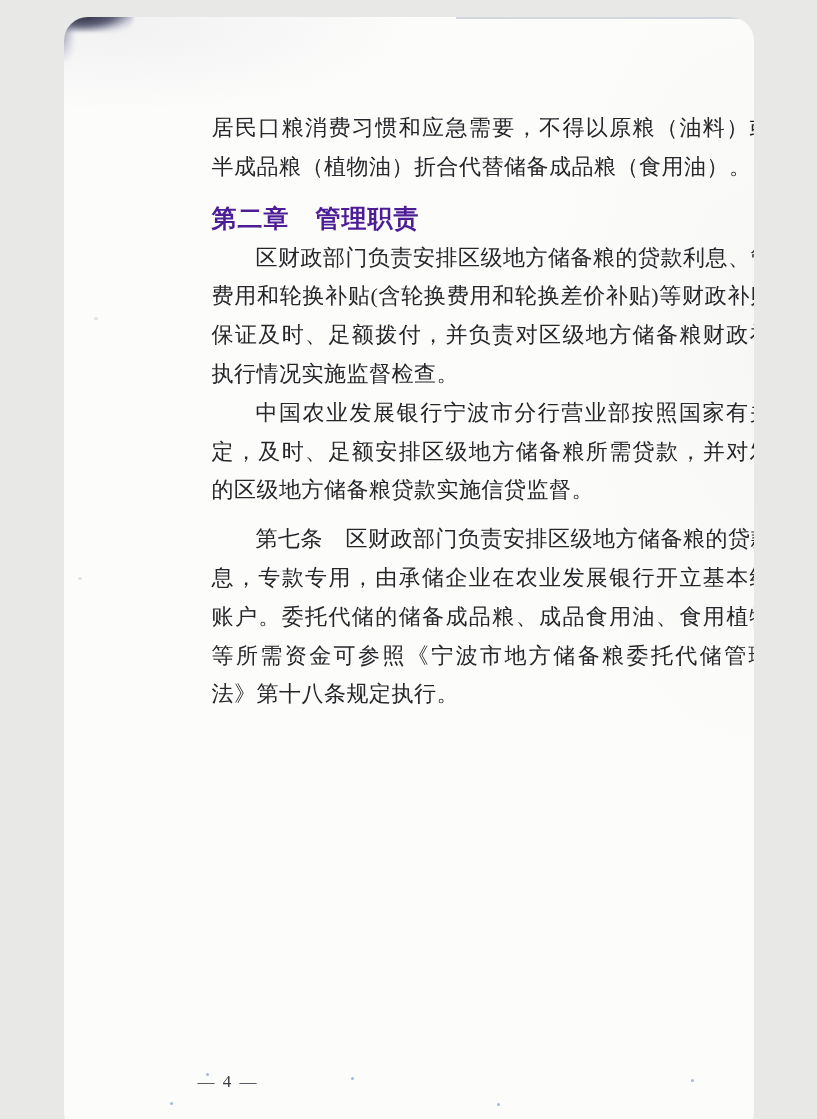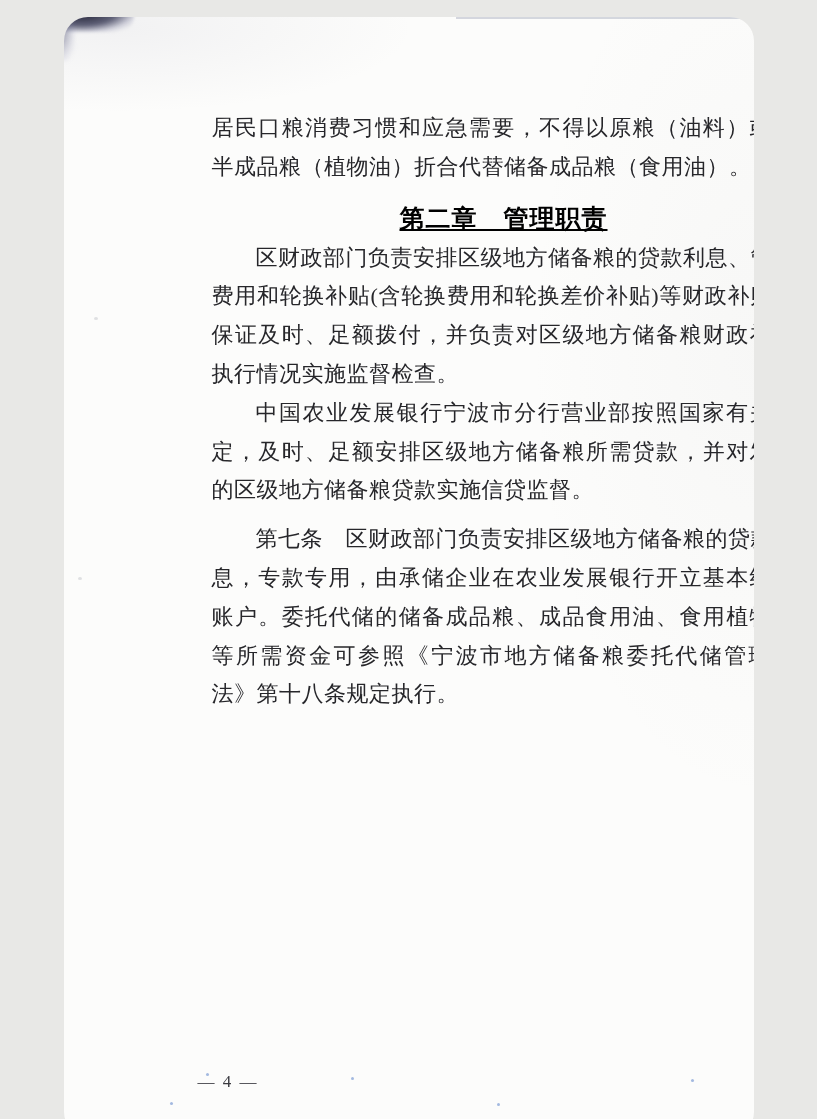--- a/index.html
+++ b/index.html
@@ -46,24 +46,22 @@
     text-indent: 0;
   }
   .para.shift-a { margin-top: 4px; }
   .para.shift-b { margin-top: 10px; }
   .chapter-heading {
     font-family: "Liberation Sans", sans-serif;
     font-weight: 700;
     font-size: 25px;
     line-height: 38px;
     letter-spacing: 1px;
-    text-align: center;
-    color: #000000;
+    color: #4c1d95;
     margin: 12px 0 2px 0;
-    text-decoration: underline;
   }
   .page-number {
     position: absolute;
     left: 134px;
     top: 1055px;
     font-size: 17px;
     letter-spacing: 2px;
     color: #3a3a40;
     font-family: "Liberation Serif", serif;
   }

